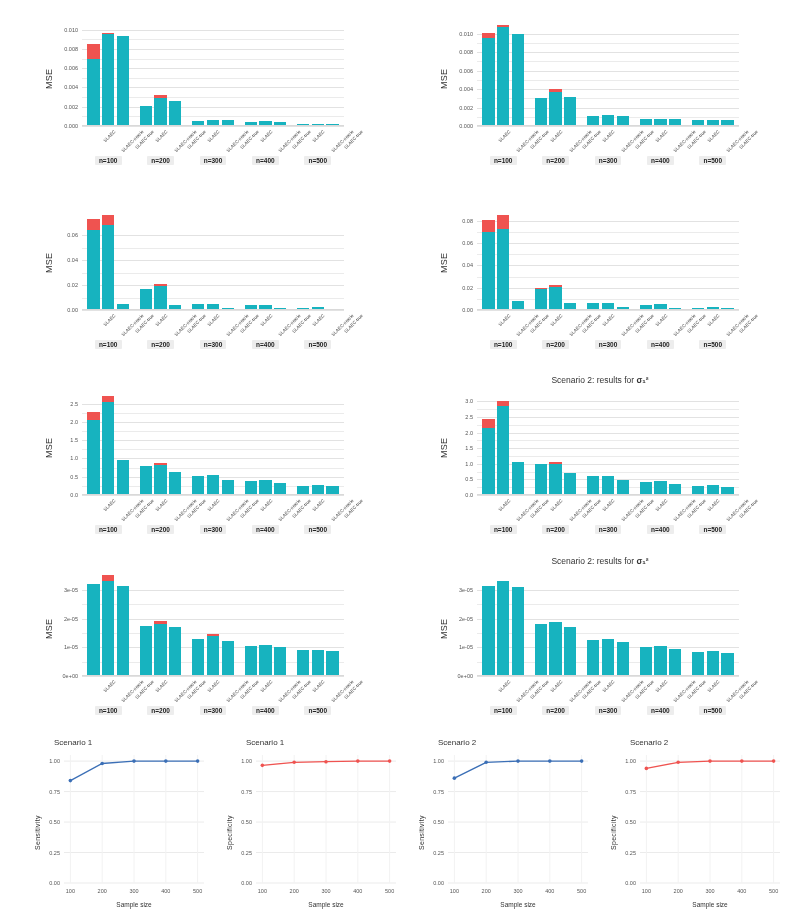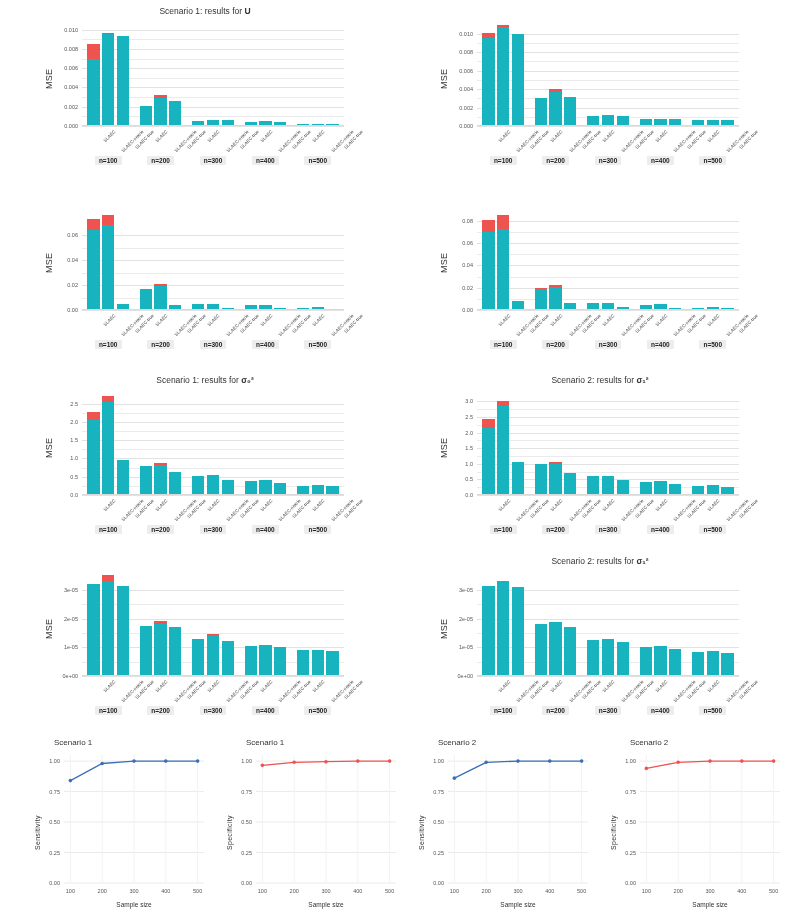--- a/index.html
+++ b/index.html
@@ -68,21 +68,20 @@
   }
   svg.lineplot{display:block;}
   .lp-tick{font-size:5.5px;fill:#555;}
   .lp-xlabel{font-size:6.5px;fill:#333;}
 </style>
 </head>
 <body>
 
 <div class="grid-wrap">
     <div class="panel" style="left: 30px; top: 6px; width: 330px; height: 168px;">
-      <div class="panel-title" style="padding-left: 20px;"><span>Scenario 1: results for </span><span class="bold">U</span></div>
       <div class="ylabel" style="left: 14px; top: 83px;">MSE</div>
       <div class="plot-area" style="position: absolute; left: 52px; top: 14px; width: 262px; height: 106px;">
         <div class="gridline major" style="top: 106px;"></div>
         <div class="ytick" style="left: -30px; width: 26px; top: 103px;">0.000</div>
         <div class="gridline" style="top: 96.3636px;"></div>
         <div class="gridline major" style="top: 86.7273px;"></div>
         <div class="ytick" style="left: -30px; width: 26px; top: 83.7273px;">0.002</div>
         <div class="gridline" style="top: 77.0909px;"></div>
         <div class="gridline major" style="top: 67.4545px;"></div>
         <div class="ytick" style="left: -30px; width: 26px; top: 64.4545px;">0.004</div>
@@ -318,21 +317,20 @@
         <div class="barlabel" style="left: 225.128px; top: 109px;">SLAEC</div>
         <div class="bar" style="left: 229.643px; width: 12.314px; height: 2.67789px;"></div>
         <div class="barlabel" style="left: 239.8px; top: 109px;">SLAEC-oracle</div>
         <div class="bar" style="left: 244.315px; width: 12.314px; height: 2.00842px;"></div>
         <div class="barlabel" style="left: 254.472px; top: 109px;">SLAEC-true</div>
         <div class="grouplabel" style="left: 209.6px; width: 52.4px; top: 136px;"><span class="box">n=500</span></div>
         <div class="axis-base"></div>
       </div>
     </div>
     <div class="panel" style="left: 30px; top: 375px; width: 330px; height: 168px;">
-      <div class="panel-title" style="padding-left: 20px;"><span>Scenario 1: results for </span><span class="bold">σ₀²</span></div>
       <div class="ylabel" style="left: 14px; top: 83px;">MSE</div>
       <div class="plot-area" style="position: absolute; left: 52px; top: 14px; width: 262px; height: 106px;">
         <div class="gridline major" style="top: 106px;"></div>
         <div class="ytick" style="left: -30px; width: 26px; top: 103px;">0.0</div>
         <div class="gridline" style="top: 96.8621px;"></div>
         <div class="gridline major" style="top: 87.7241px;"></div>
         <div class="ytick" style="left: -30px; width: 26px; top: 84.7241px;">0.5</div>
         <div class="gridline" style="top: 78.5862px;"></div>
         <div class="gridline major" style="top: 69.4483px;"></div>
         <div class="ytick" style="left: -30px; width: 26px; top: 66.4483px;">1.0</div>

